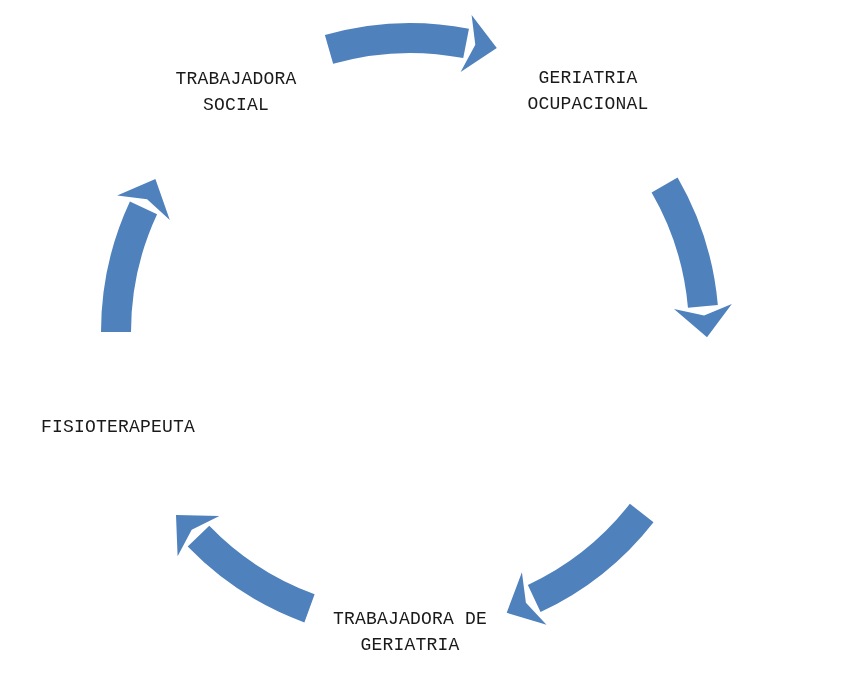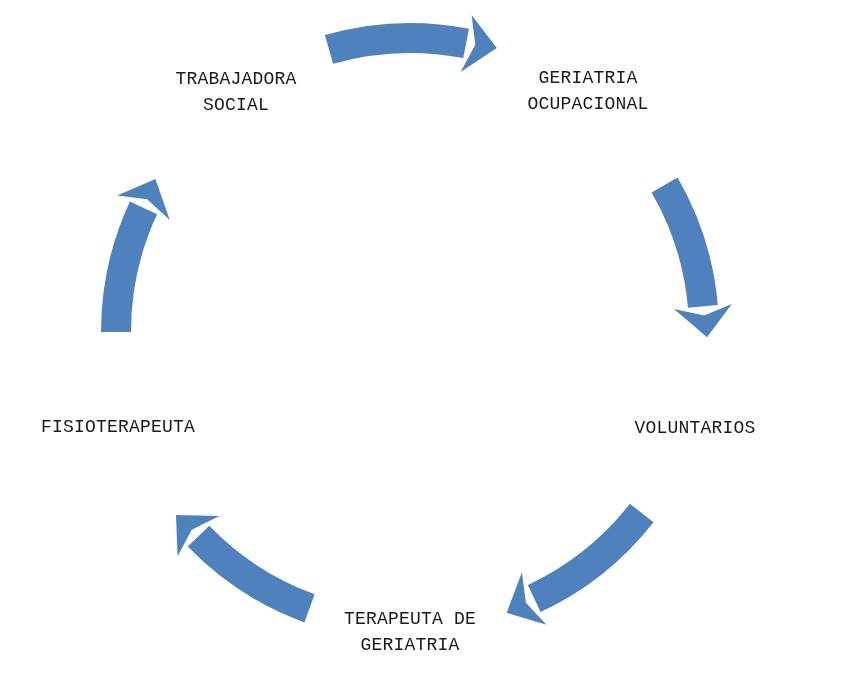--- a/index.html
+++ b/index.html
@@ -76,20 +76,19 @@
       <path class="head" d="M 117.2 195.5 L 155.4 179 L 169.8 220.1 L 147.1 199.2 Z"></path>
     </g>
   </svg>
 
   <div class="label" style="left:236px;top:92px">TRABAJADORA
 SOCIAL</div>
 
   <div class="label" style="left:588px;top:91px">GERIATRIA
 OCUPACIONAL</div>
 
-  <div class="label" style="left:695px;top:428px">VOLUNTARIOS</div>
 
-  <div class="label" style="left:410px;top:632px">TERAPEUTA DE
+  <div class="label" style="left:410px;top:632px">TRABAJADORA DE
 GERIATRIA</div>
 
   <div class="label" style="left:118px;top:427px">FISIOTERAPEUTA</div>
 
 </div>
 
 </body></html>

